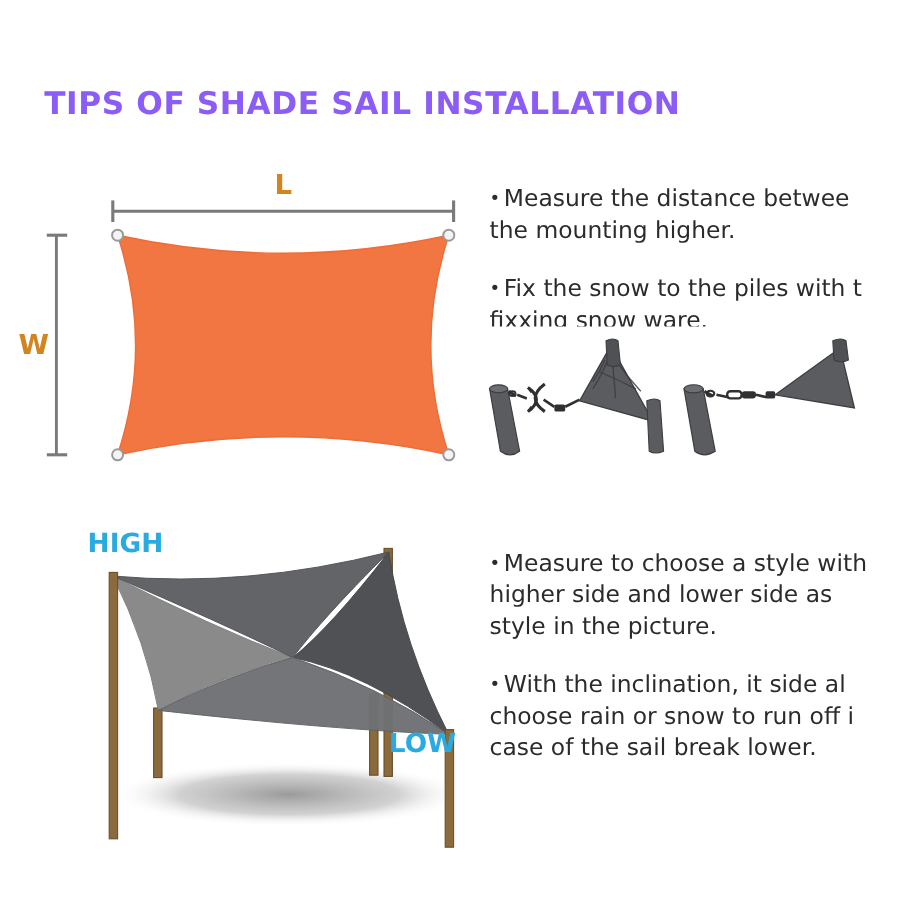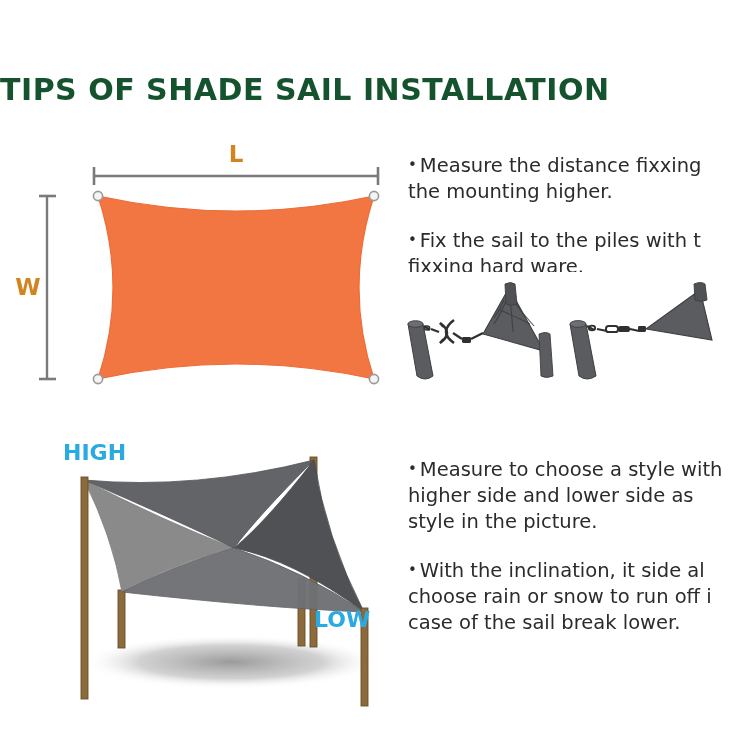--- a/index.html
+++ b/index.html
@@ -9,33 +9,33 @@
     font-family:"Liberation Sans","DejaVu Sans",sans-serif;
     overflow:hidden;
     position:relative;
   }
   #page{position:relative;width:750px;height:750px;overflow:hidden;background:#fff;}
 
   
   .title{
     position:absolute;left:0;top:72px;width:604px;
     text-align:center;
-    font-size:30px;
+    font-size:26px;
     font-weight:bold;
     letter-spacing:0.5px;
-    color:#14532d;
+    color:#8b5cf6;
     font-family:"DejaVu Sans","Liberation Sans",sans-serif;
     white-space:nowrap;
   }
 
   
   .panel{position:absolute;}
   #sail-dim-panel{left:20px;top:140px;width:380px;height:265px;}
   #hardware-panel{left:400px;top:282px;width:350px;height:118px;}
-  #scene-panel{left:26px;top:430px;width:390px;height:285px;}
+  #scene-panel{left:36px;top:430px;width:390px;height:285px;}
 
   
   .textblock{
     position:absolute;
     font-size:19.5px;
     line-height:26px;
     color:#2b2b2b;
     font-family:"DejaVu Sans","Liberation Sans",sans-serif;
     width:372px;
     overflow:hidden;
@@ -87,26 +87,26 @@
         <circle cx="354" cy="239" r="4.6" fill="#F4F4F4" stroke="#9A9A9A" stroke-width="1.6"></circle>
       </g>
 
       <text x="216" y="22" text-anchor="middle" font-family="DejaVu Sans, Liberation Sans, sans-serif" font-size="23" font-weight="bold" fill="#D2851F">L</text>
       <text x="8" y="155" text-anchor="middle" font-family="DejaVu Sans, Liberation Sans, sans-serif" font-size="23" font-weight="bold" fill="#D2851F">W</text>
     </svg>
   </div>
 
   <div class="textblock" id="text-top">
     <div class="para">
-      <span class="ln"><span class="bullet">•</span><span>Measure the distance fixxing</span></span>
+      <span class="ln"><span class="bullet">•</span><span>Measure the distance betwee</span></span>
       <span class="ln"><span>the mounting higher.</span></span>
     </div>
     <div class="para">
-      <span class="ln"><span class="bullet">•</span><span>Fix the sail to the piles with t</span></span>
-      <span class="ln"><span>fixxing hard ware.</span></span>
+      <span class="ln"><span class="bullet">•</span><span>Fix the snow to the piles with t</span></span>
+      <span class="ln"><span>fixxing snow ware.</span></span>
     </div>
   </div>
 
   <div class="panel" id="hardware-panel">
     <svg width="350" height="118" viewBox="0 0 350 118">
 
       <g>
 
         <g>
           <path d="M8 42 q8 -5 15 0 l10 52 q-8 6 -16 0 Z" fill="#5A5C5F" stroke="#3C3E41" stroke-width="1"></path>

